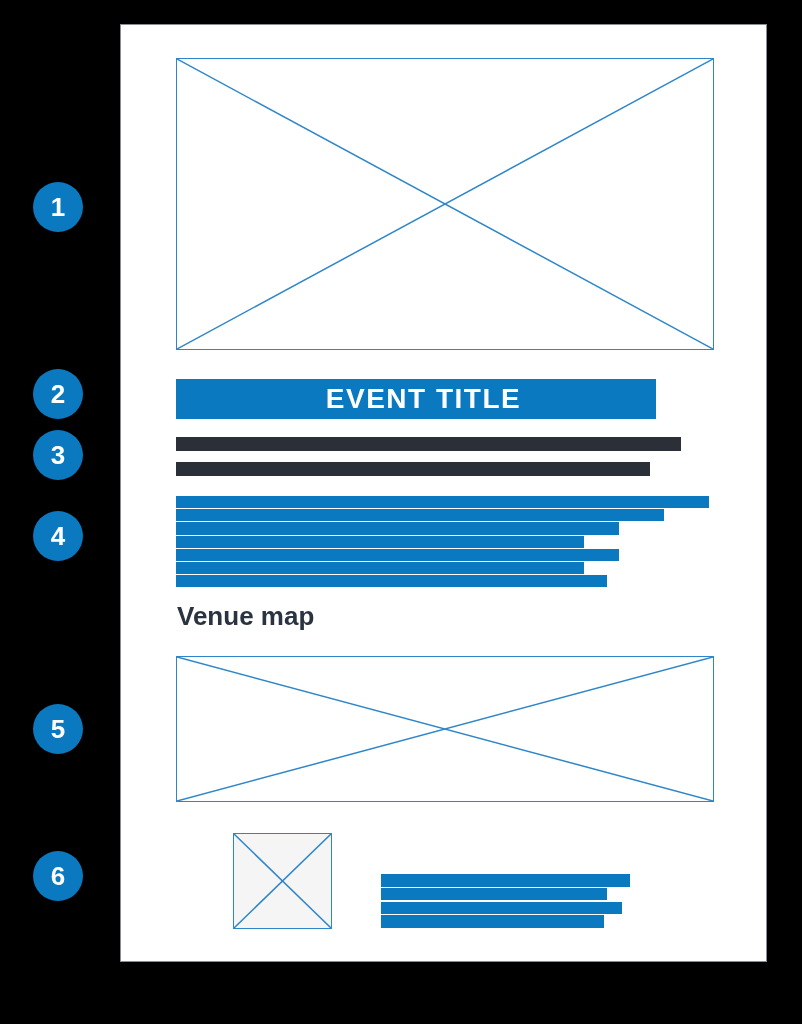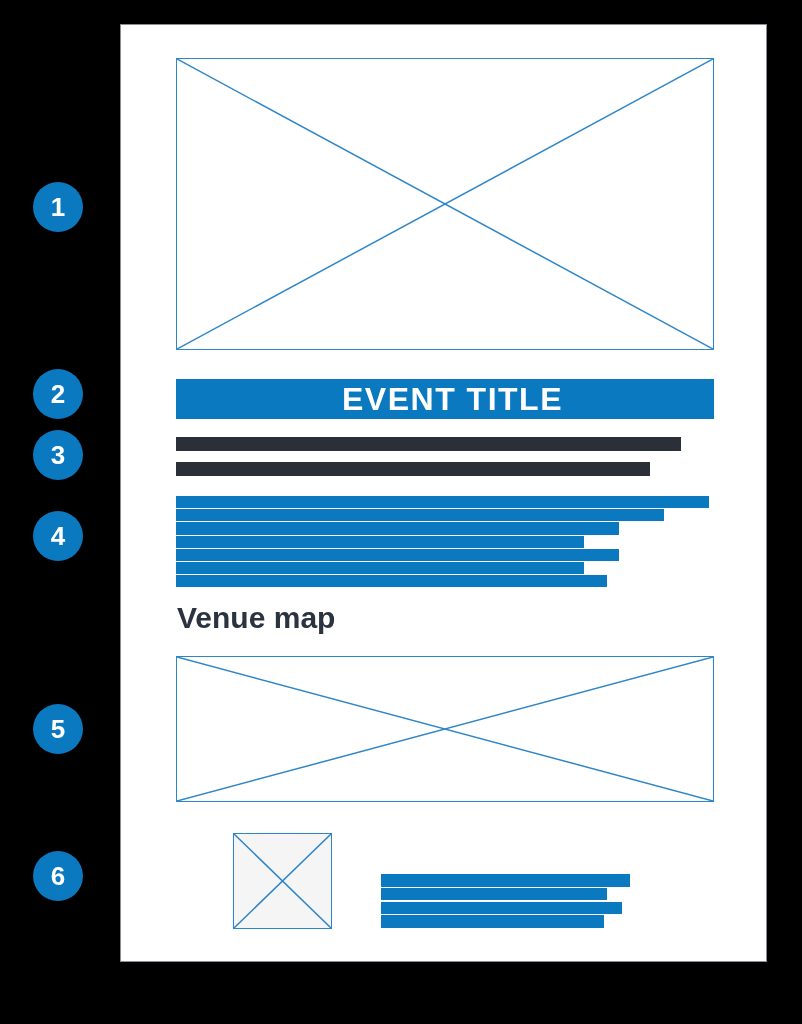--- a/index.html
+++ b/index.html
@@ -34,38 +34,38 @@
 
   
   .ph{position:absolute;border:1.5px solid var(--placeholder-blue);background:var(--card-bg);}
   .ph svg{position:absolute;left:0;top:0;width:100%;height:100%;display:block;}
   .ph line{stroke:var(--placeholder-blue);stroke-width:1.5;}
   .ph.hero{left:55px;top:33px;width:538px;height:292px;}
   .ph.venue{left:55px;top:631px;width:538px;height:146px;}
   .ph.square{left:112px;top:808px;width:99px;height:96px;background:var(--square-fill);}
 
   .title-bar{
-    position:absolute;left:55px;top:354px;width:538px;height:40px;
+    position:absolute;left:55px;top:354px;width:480px;height:40px;
     background:var(--accent-blue);color:var(--title-text);
-    font-size:32px;font-weight:bold;letter-spacing:1.5px;
+    font-size:28px;font-weight:bold;letter-spacing:1.5px;
     text-align:center;line-height:40px;padding-left:15px;
   }
 
   .skel-group{position:absolute;}
   .subtitle-group{left:55px;top:412px;}
   .desc-group{left:55px;top:471px;}
   .org-group{left:260px;top:849px;}
 
   .dark-line{height:14px;margin-bottom:11px;background:var(--dark-bar);}
   .blue-line{height:12.2px;margin-bottom:1px;background:var(--accent-blue);}
   .org-line{height:12.5px;margin-bottom:1.25px;}
 
   .venue-label{
     position:absolute;left:56px;top:578px;
-    font-size:30px;font-weight:bold;line-height:1;color:var(--heading-text);
+    font-size:26px;font-weight:bold;line-height:1;color:var(--heading-text);
   }
   .org-label{
     position:absolute;left:260px;top:808px;
     font-size:28px;font-weight:bold;line-height:1;color:var(--heading-text);
   }
 </style>
 </head>
 <body>
 
 <div class="stage">

